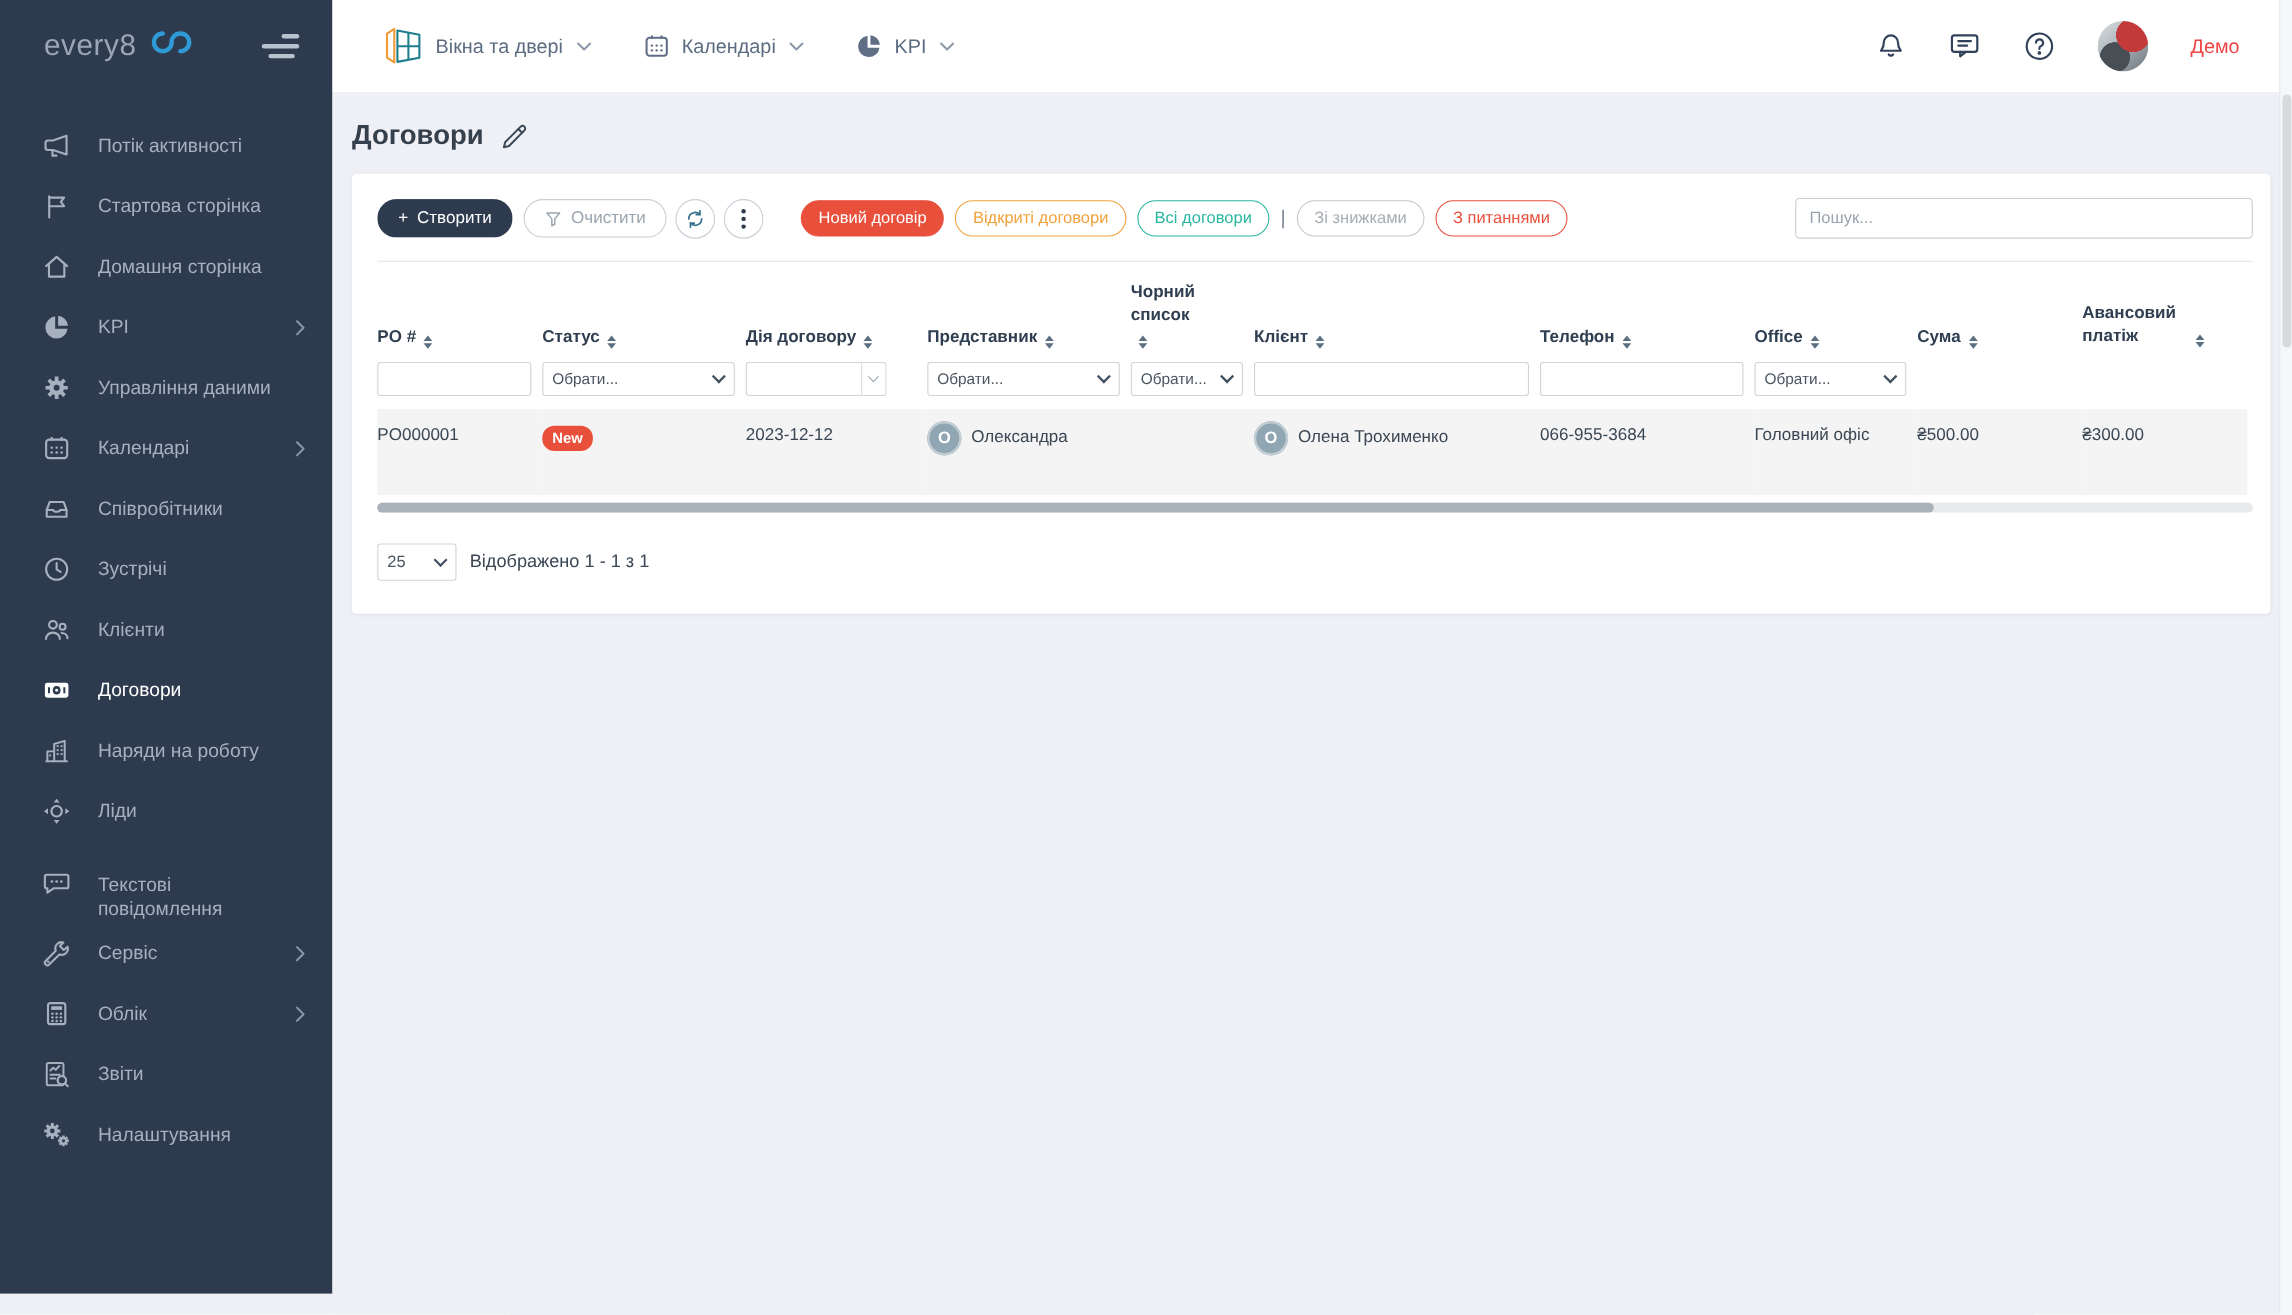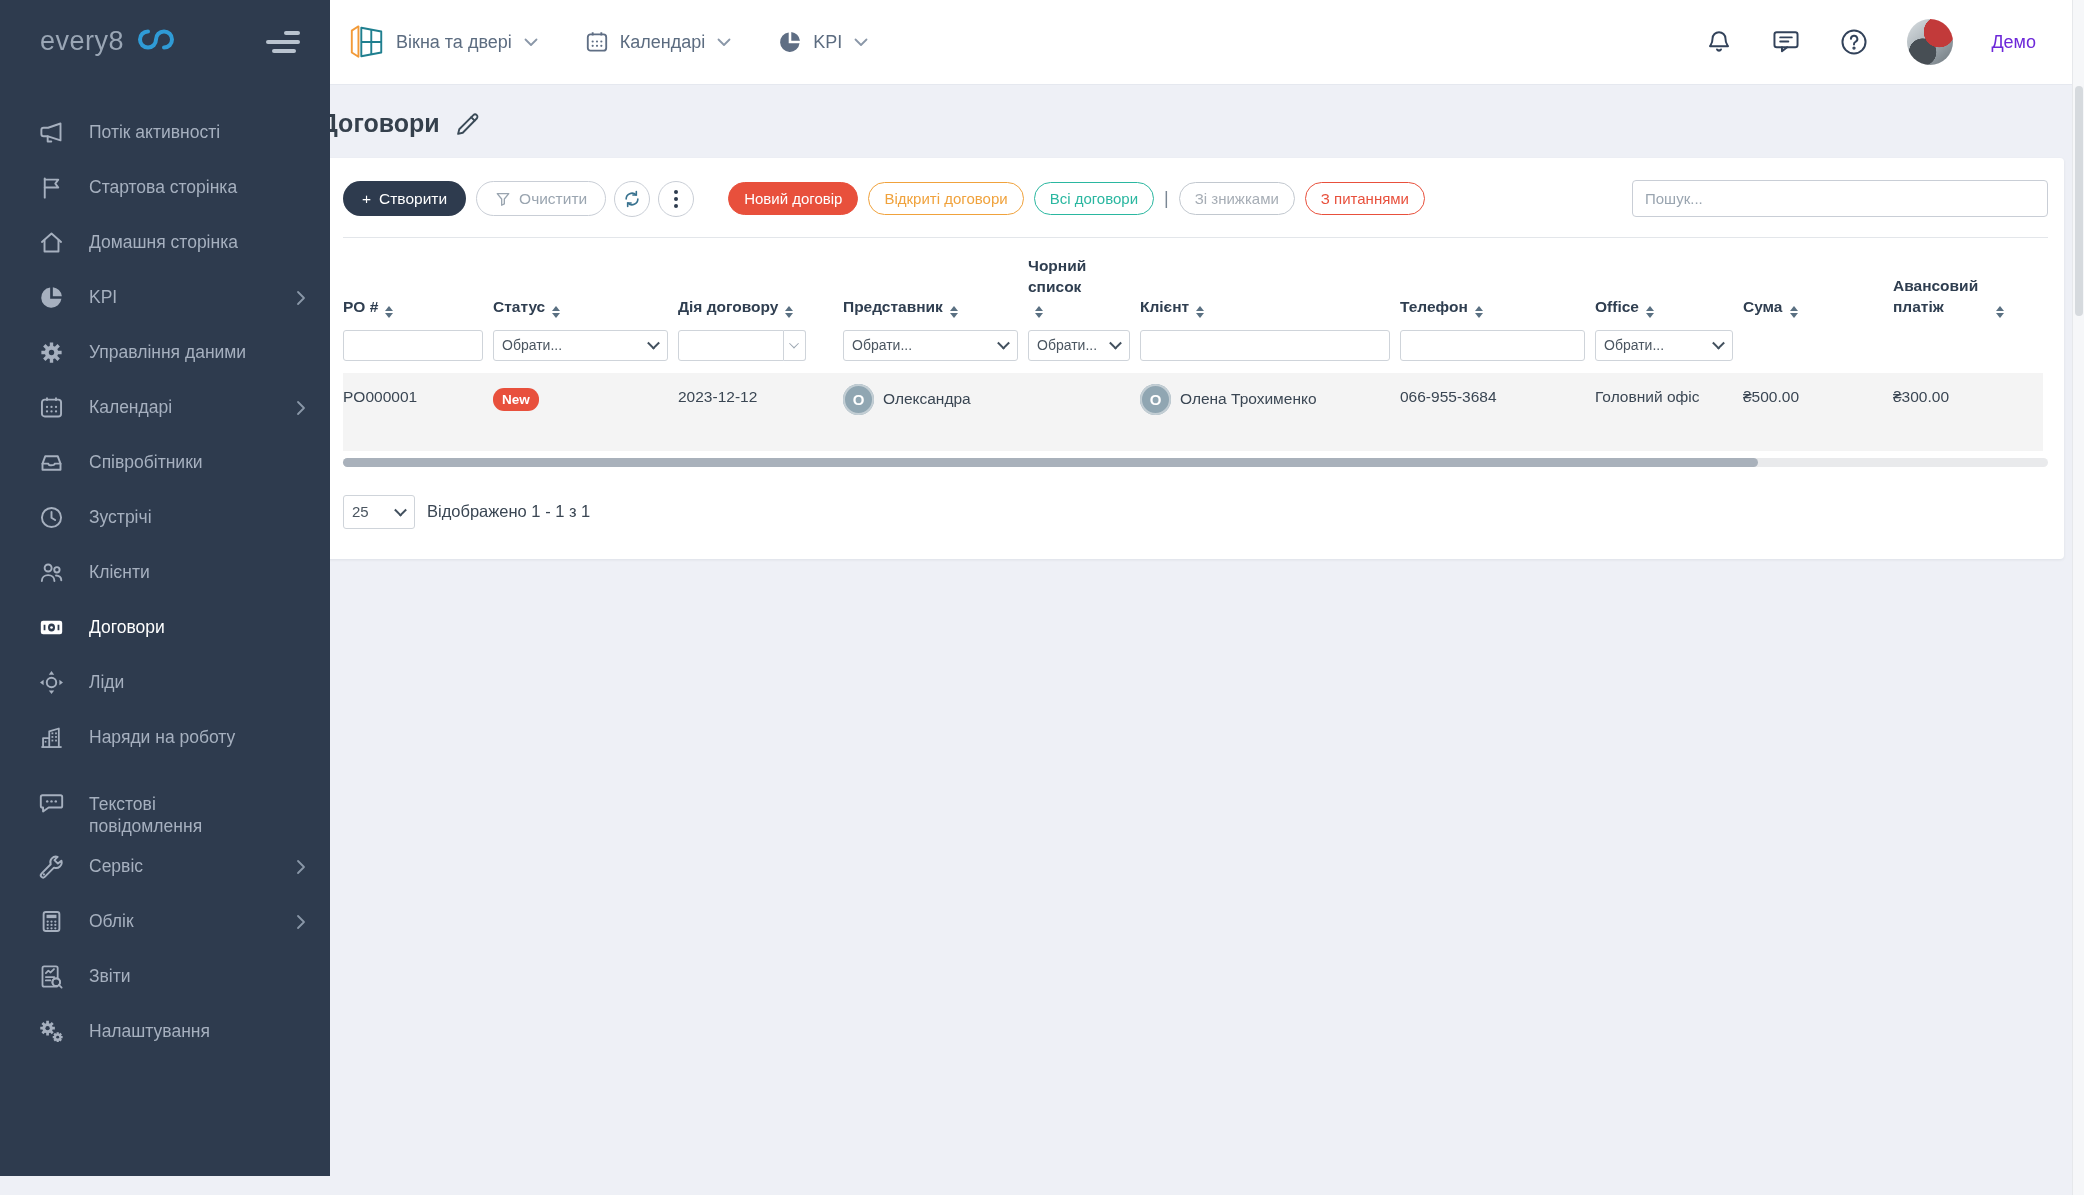--- a/index.html
+++ b/index.html
@@ -1,20 +1,20 @@
 <!DOCTYPE html>
 <html><head>
 <meta charset="utf-8">
 <style>
   * { margin:0; padding:0; box-sizing:border-box; }
   body { font-family:"Liberation Sans","DejaVu Sans",sans-serif; }
   .app { position:relative; width:2084px; height:1195px; background:#eef0f6; overflow:hidden; }
 
   
-  .sidebar { position:absolute; left:0; top:0; width:330px; height:1176px; background:#2e3b4e; z-index:3; }
+  .sidebar { position:absolute; left:0; top:0; width:302px; height:1176px; background:#2e3b4e; z-index:3; }
   .logo-row { display:flex; align-items:center; padding:26px 30px 0 40px; }
   .logo-text { font-size:27px; color:#9aa6b5; letter-spacing:.5px; }
   .logo-inf { margin-left:10px; }
   .burger { margin-left:auto; display:flex; flex-direction:column; align-items:flex-end; gap:5px; cursor:pointer; }
   .burger i { display:block; height:4px; border-radius:2px; background:#b9c3cf; }
   .burger i:nth-child(1){ width:16px; }
   .burger i:nth-child(2){ width:34px; }
   .burger i:nth-child(3){ width:24px; margin-right:4px; }
   .nav { margin-top:48px; }
   .nav-item { position:relative; display:flex; align-items:center; gap:24px; padding:0 30px 0 38px; min-height:55px; color:#a6b0bf; font-size:17.5px; cursor:pointer; }
@@ -30,21 +30,21 @@
   .menu-item:first-child { margin-left:46px; }
   .menu-item .caret { margin-left:2px; }
   .topbar-right { margin-left:auto; display:flex; align-items:center; gap:38px; padding-right:36px; }
   .tb-icon { cursor:pointer; display:flex; }
   .avatar { width:46px; height:46px; border-radius:50%; flex:none; cursor:pointer;
     background:
       radial-gradient(circle at 70% 28%, #c23a3a 0 33%, rgba(0,0,0,0) 34%),
       radial-gradient(circle at 34% 72%, #474e54 0 30%, rgba(0,0,0,0) 31%),
       linear-gradient(140deg,#dbe0e3 0%,#a2abb1 55%,#6d767c 100%);
   }
-  .user-name { color:#6d28d9; font-size:18px; }
+  .user-name { color:#ef4444; font-size:18px; }
 
   
   .main { position:absolute; left:302px; top:85px; right:12px; bottom:0; background:#eef0f6; }
   .page-title-row { display:flex; align-items:center; gap:14px; margin:24px 0 0 18px; }
   .page-title { font-size:25px; font-weight:bold; color:#35404c; }
   .card { margin:20px 0 0 18px; width:1744px; min-height:380px; background:#fff; border-radius:4px;
           box-shadow:0 1px 3px rgba(40,50,70,.08); padding:22px 16px 30px 23px; }
 
   
   .ctrl-row { display:flex; align-items:center; }
@@ -220,48 +220,48 @@
         <svg class="ic" viewBox="0 0 24 24">
             <rect x="2.5" y="6" width="19" height="12" rx="2" fill="#ffffff"></rect>
             <ellipse cx="12" cy="12" rx="3.1" ry="3.5" fill="#2e3b4e"></ellipse>
             <circle cx="12" cy="12" r="1.2" fill="#ffffff"></circle>
             <path d="M5.8 9.5v5M18.2 9.5v5" stroke="#2e3b4e" stroke-width="1.6"></path>
           </svg>
         <span class="nav-label">Договори</span>
       </div>
 
       <div class="nav-item">
-        <svg class="ic" viewBox="0 0 24 24">
-            <circle cx="12" cy="12" r="4.2" fill="none" stroke="currentColor" stroke-width="1.7"></circle>
-            <g fill="currentColor">
-              <path d="M12 1.8l2.4 3.2H9.6z"></path>
-              <path d="M12 22.2l2.4-3.2H9.6z"></path>
-              <path d="M1.8 12l3.2-2.4v4.8z"></path>
-              <path d="M22.2 12l-3.2-2.4v4.8z"></path>
-            </g>
-          </svg>
-        <span class="nav-label">Ліди</span>
-      </div>
-
-      <div class="nav-item">
         <svg class="ic" viewBox="0 0 24 24" fill="none" stroke="currentColor" stroke-width="1.6" stroke-linejoin="round">
             <path d="M3 20.5h18"></path>
             <path d="M10 20.5V6.5l8.5-2.5v16.5"></path>
             <path d="M10 12.5H4.5v8"></path>
             <g fill="currentColor" stroke="none">
               <rect x="12" y="7.5" width="1.6" height="1.6"></rect>
               <rect x="15.2" y="7.5" width="1.6" height="1.6"></rect>
               <rect x="12" y="10.7" width="1.6" height="1.6"></rect>
               <rect x="15.2" y="10.7" width="1.6" height="1.6"></rect>
               <rect x="12" y="13.9" width="1.6" height="1.6"></rect>
               <rect x="15.2" y="13.9" width="1.6" height="1.6"></rect>
               <rect x="6" y="15" width="1.5" height="1.5"></rect>
             </g>
           </svg>
         <span class="nav-label">Наряди на роботу</span>
+      </div>
+
+      <div class="nav-item">
+        <svg class="ic" viewBox="0 0 24 24">
+            <circle cx="12" cy="12" r="4.2" fill="none" stroke="currentColor" stroke-width="1.7"></circle>
+            <g fill="currentColor">
+              <path d="M12 1.8l2.4 3.2H9.6z"></path>
+              <path d="M12 22.2l2.4-3.2H9.6z"></path>
+              <path d="M1.8 12l3.2-2.4v4.8z"></path>
+              <path d="M22.2 12l-3.2-2.4v4.8z"></path>
+            </g>
+          </svg>
+        <span class="nav-label">Ліди</span>
       </div>
 
       <div class="nav-item two-line">
         <svg class="ic" viewBox="0 0 24 24" fill="none" stroke="currentColor" stroke-width="1.7" stroke-linejoin="round">
             <path d="M4 5.5h16a1.5 1.5 0 0 1 1.5 1.5v8a1.5 1.5 0 0 1-1.5 1.5H9.5L4.5 20v-3.5H4A1.5 1.5 0 0 1 2.5 15V7A1.5 1.5 0 0 1 4 5.5z"></path>
             <g fill="currentColor" stroke="none">
               <circle cx="8.2" cy="11" r="1.1"></circle>
               <circle cx="12" cy="11" r="1.1"></circle>
               <circle cx="15.8" cy="11" r="1.1"></circle>
             </g>

